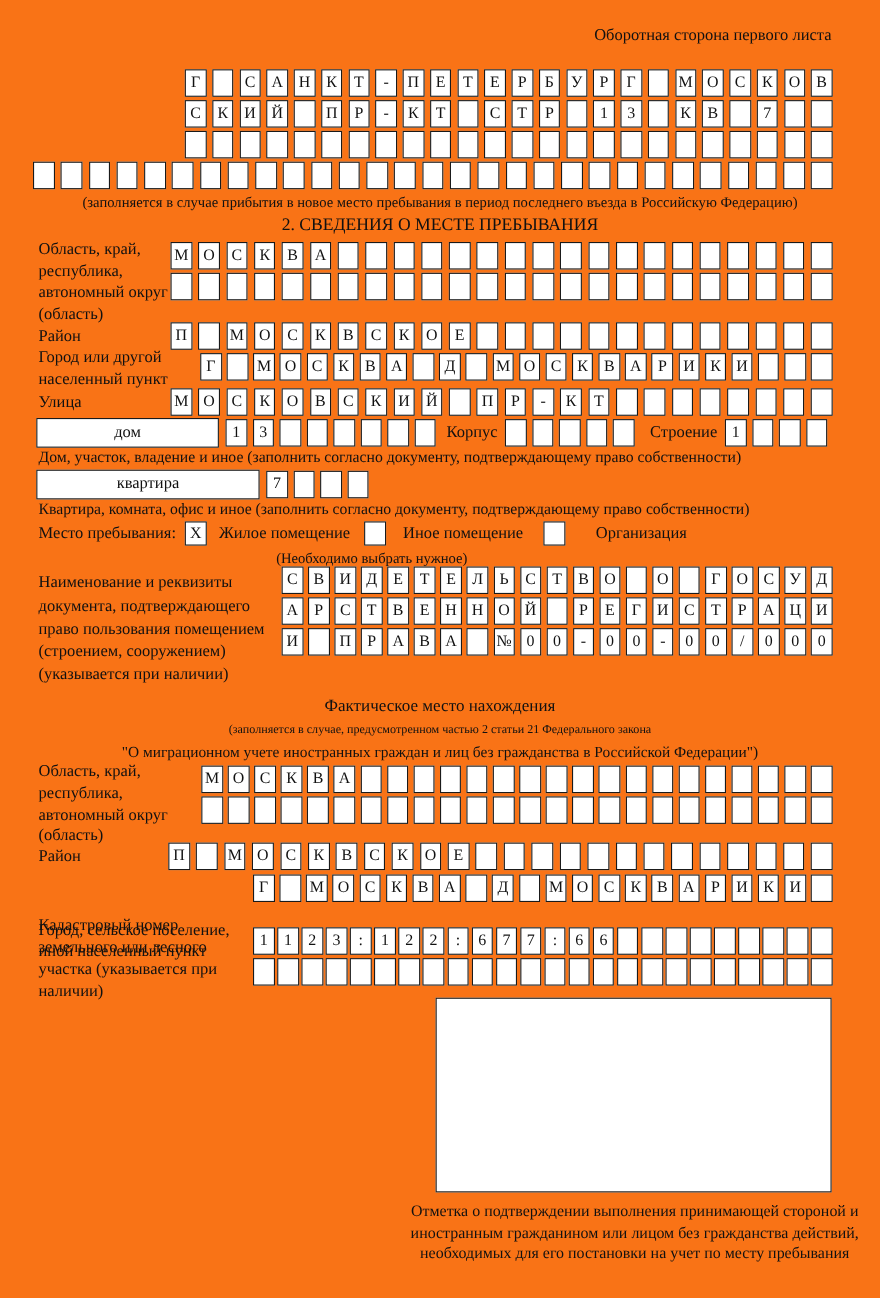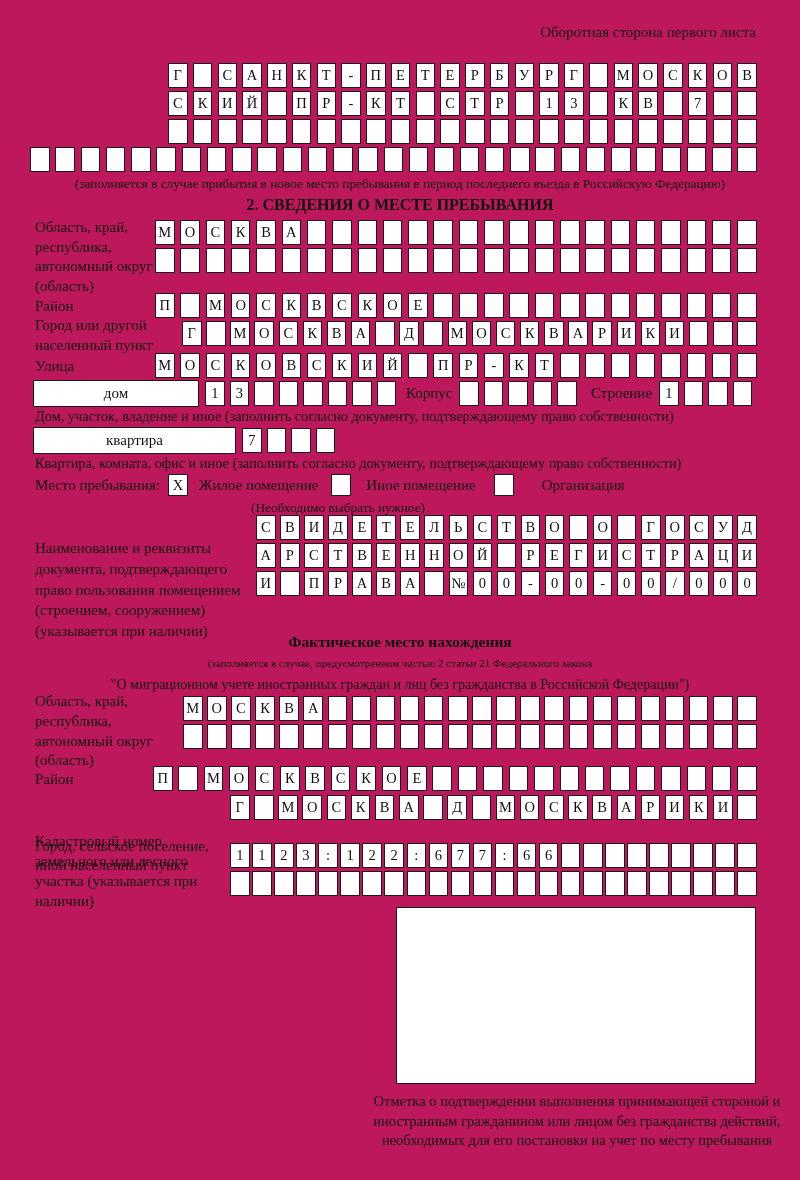--- a/index.html
+++ b/index.html
@@ -1,25 +1,25 @@
 <!DOCTYPE html>
 <html><head>
 <meta charset="utf-8">
 <style>
   html,body{margin:0;padding:0;background:#e8e8e8;}
   .page{
-    position:relative;width:800px;height:1180px;background:#be185d;
+    position:relative;width:800px;height:1180px;background:#f97316;
     font-family:"Liberation Serif","DejaVu Serif",serif;color:#111;
     overflow:hidden;margin:0 auto;
   }
   .abs{position:absolute;}
   .lbl{font-size:15px;line-height:21px;}
   .small-note{font-size:13.3px;}
   .center{text-align:center;}
-  .bold{font-weight:bold;}
+  .bold{font-weight:normal;}
   .cellrow{display:flex;justify-content:space-between;}
   .cell{
     flex:0 0 19.5px;width:19.5px;height:24.5px;box-sizing:border-box;
     border:1.8px solid #1a1a1a;background:#fff;
     display:flex;align-items:center;justify-content:center;
     font-size:14.5px;line-height:1;
   }
   .cells-inline{display:flex;gap:5px;}
   .cells-inline .cell{flex:0 0 19.5px;}
   .widebox{
@@ -336,21 +336,21 @@
     <span class="lbl" style="margin-left:11px;">Жилое помещение</span>
     <div class="chk" style="margin-left:13px;"></div>
     <span class="lbl" style="margin-left:15px;">Иное помещение</span>
     <div class="chk" style="margin-left:18px;"></div>
     <span class="lbl" style="margin-left:28px;">Организация</span>
   </div>
 
   <div class="abs" style="left:35px;top:455px;font-size:14.3px;">Квартира, комната, офис и иное (заполнить согласно документу, подтверждающему право собственности)</div>
   <div class="abs small-note center" style="left:168px;top:500px;width:340px;">(Необходимо выбрать нужное)</div>
 
-  <div class="abs lbl" style="left:35px;top:538px;width:220px;line-height:20.8px;">Наименование и реквизиты документа, подтверждающего право пользования помещением (строением, сооружением) (указывается при наличии)</div>
+  <div class="abs lbl" style="left:35px;top:520px;width:220px;line-height:20.8px;">Наименование и реквизиты документа, подтверждающего право пользования помещением (строением, сооружением) (указывается при наличии)</div>
   <div class="abs cellrow" style="left:256px;top:515px;width:501px;">
       <div class="cell">С</div>
       <div class="cell">В</div>
       <div class="cell">И</div>
       <div class="cell">Д</div>
       <div class="cell">Е</div>
       <div class="cell">Т</div>
       <div class="cell">Е</div>
       <div class="cell">Л</div>
       <div class="cell">Ь</div>

